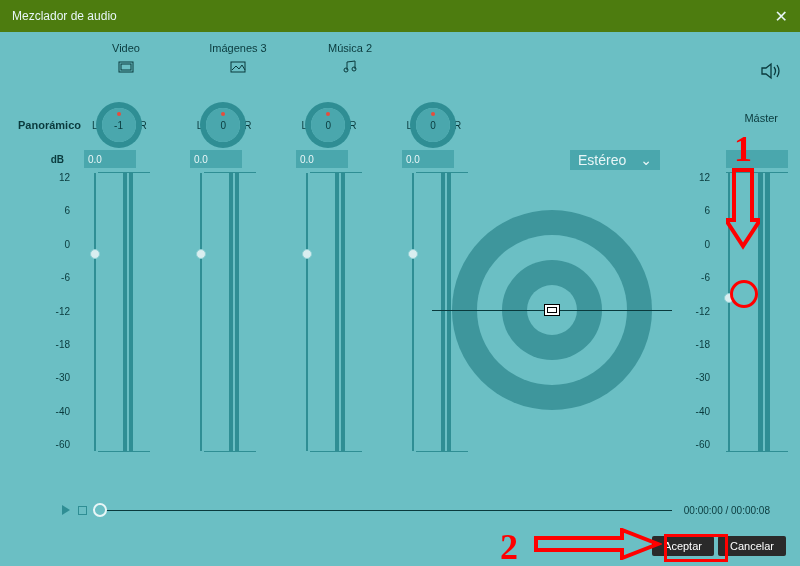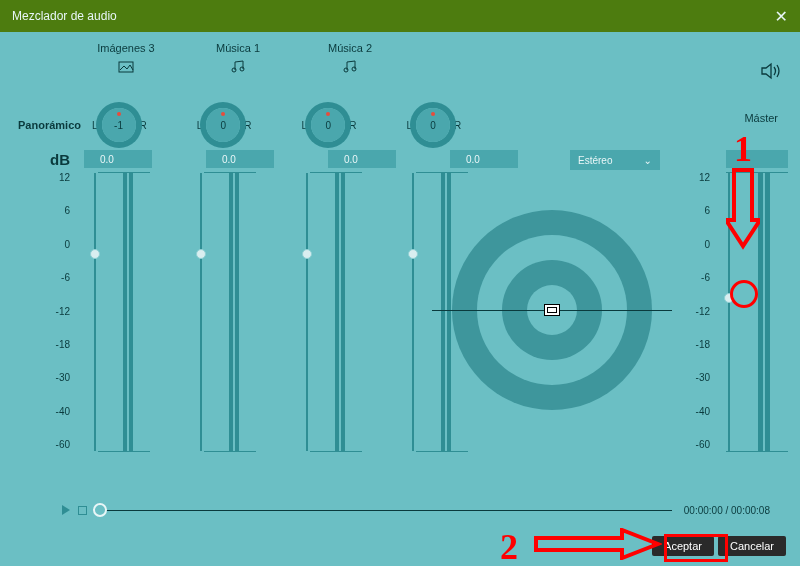--- a/index.html
+++ b/index.html
@@ -21,41 +21,41 @@
   .pan-label { width: 74px; font-size: 11px; font-weight: bold; color: #0a3a3d; }
   .pan-group { display: flex; gap: 50px; }
   .pan-cell { display: flex; align-items: center; gap: 4px; }
   .lr { font-size: 10px; color: #0a3a3d; }
   .knob { width: 34px; height: 34px; border-radius: 50%; background: radial-gradient(circle at center, #4aa7ad 0 100%); border: 6px solid transparent; box-shadow: 0 0 0 6px #2f8e94; position: relative; display:flex; align-items:center; justify-content:center; font-size:10px; color:#0a3a3d;}
   .knob::before { content:""; position:absolute; top:-2px; left:50%; transform:translateX(-50%); width:4px; height:4px; background:#e74c3c; border-radius:50%; }
 
   .master-label { position:absolute; top: 80px; right: 22px; font-size: 11px; color:#0a3a3d; }
 
   .db-row { position:absolute; top: 118px; left: 10px; display:flex; align-items:center; }
-  .db-label { width: 74px; text-align:right; font-size: 15px; font-weight: bold; color:#0a3a3d; padding-right: 14px;}
+  .db-label { width: 74px; text-align:right; font-size: 10px; font-weight: bold; color:#0a3a3d; padding-right: 20px;}
   .db-group { display:flex; gap: 54px; }
-  .db-box { width: 68px; height: 18px; background:#4aa7ad; color:#e8f6f7; font-size: 10px; display:flex; align-items:center; padding-left:16px; }
+  .db-box { width: 52px; height: 18px; background:#4aa7ad; color:#e8f6f7; font-size: 10px; display:flex; align-items:center; padding-left:4px; }
   .db-master { position:absolute; top:118px; right: 12px; width: 62px; height:18px; background:#4aa7ad;}
 
   .scale { position:absolute; top: 140px; left: 40px; display:flex; flex-direction:column; justify-content:space-between; height: 278px; font-size: 10px; color:#0a3a3d; text-align:right; width: 30px;}
   .scale-r { left: auto; right: 90px; }
 
   .faders { position:absolute; top: 140px; left: 98px; display:flex; gap: 54px; }
   .fader { width: 52px; height: 280px; position: relative; display:flex; justify-content:center; gap:2px; border-bottom: 1px solid #2f8e94; border-top: 1px solid #2f8e94;}
   .track-pair { display:flex; gap:2px; margin-left: 8px;}
   .bar { width: 4px; height: 100%; background:#2f8e94; }
   .handle { position:absolute; left:-8px; top: 76px; width:10px; height:10px; border-radius:50%; background:#d9eef0; border:1px solid #8fd0d4; cursor:pointer; }
   .rail { position:absolute; left:-4px; top:0; width:2px; height:100%; background:#2f8e94;}
 
   .master-fader { position:absolute; top:140px; right: 12px; width: 62px; height:280px; display:flex; justify-content:center; gap:2px; border-top:1px solid #2f8e94; border-bottom:1px solid #2f8e94;}
   .master-fader .bar { width:5px; background:#2f8e94;}
   .master-fader .rail { left:2px;}
   .master-fader .handle { left:-2px; top: 120px;}
 
-  .stereo-select { position:absolute; top: 118px; left: 570px; width: 90px; height: 20px; background:#4aa7ad; color:#e8f6f7; font-size:10px; display:flex; align-items:center; padding: 0 8px; justify-content:space-between; cursor:pointer;}
+  .stereo-select { position:absolute; top: 118px; left: 570px; width: 90px; height: 20px; background:#4aa7ad; color:#e8f6f7; font-size:14px; display:flex; align-items:center; padding: 0 8px; justify-content:space-between; cursor:pointer;}
 
   .surround { position:absolute; top: 178px; left: 452px; width: 200px; height: 200px; }
   .ring { position:absolute; border-radius:50%; left:50%; top:50%; transform:translate(-50%,-50%); }
   .ring.r1 { width:200px; height:200px; background:#3e969c; }
   .ring.r2 { width:150px; height:150px; background:#6bbfc4; }
   .ring.r3 { width:100px; height:100px; background:#3e969c; }
   .ring.r4 { width: 50px; height: 50px; background:#6bbfc4; }
   .cross-h { position:absolute; top:50%; left:-20px; right:-20px; height:1px; background:#0a3a3d; }
   .puck { position:absolute; left:50%; top:50%; transform:translate(-50%,-50%); width:16px; height:12px; background:#fff; border:1px solid #000; }
   .puck::after{content:""; position:absolute; inset:2px; border:1px solid #000;}
@@ -85,35 +85,34 @@
 
 <div class="titlebar">
   <span>Mezclador de audio</span>
   <span class="close">✕</span>
 </div>
 
 <div class="content">
 
   <div class="col-headers">
     <div class="col-header">
+      <div>Video</div>
+      <div class="icon">
+          <svg viewBox="0 0 16 12">
+            <rect x="1" y="1" width="14" height="10" fill="none" stroke="#0a3a3d"></rect>
+            <rect x="3" y="3" width="10" height="6" fill="none" stroke="#0a3a3d"></rect>
+          </svg>
+        </div>
+    </div>
+    <div class="col-header">
       <div>Imágenes 3</div>
       <div class="icon">
           <svg viewBox="0 0 16 12">
             <rect x="1" y="1" width="14" height="10" fill="none" stroke="#0a3a3d"></rect>
             <path d="M2 9 L6 5 L9 8 L12 4 L15 9" fill="none" stroke="#0a3a3d"></path>
-          </svg>
-        </div>
-    </div>
-    <div class="col-header">
-      <div>Música 1</div>
-      <div class="icon">
-          <svg viewBox="0 0 16 14">
-            <path d="M5 2 L13 1 L13 9 M5 2 L5 10" fill="none" stroke="#0a3a3d"></path>
-            <circle cx="4" cy="10" r="2" fill="none" stroke="#0a3a3d"></circle>
-            <circle cx="12" cy="9" r="2" fill="none" stroke="#0a3a3d"></circle>
           </svg>
         </div>
     </div>
     <div class="col-header">
       <div>Música 2</div>
       <div class="icon">
           <svg viewBox="0 0 16 14">
             <path d="M5 2 L13 1 L13 9 M5 2 L5 10" fill="none" stroke="#0a3a3d"></path>
             <circle cx="4" cy="10" r="2" fill="none" stroke="#0a3a3d"></circle>
             <circle cx="12" cy="9" r="2" fill="none" stroke="#0a3a3d"></circle>

